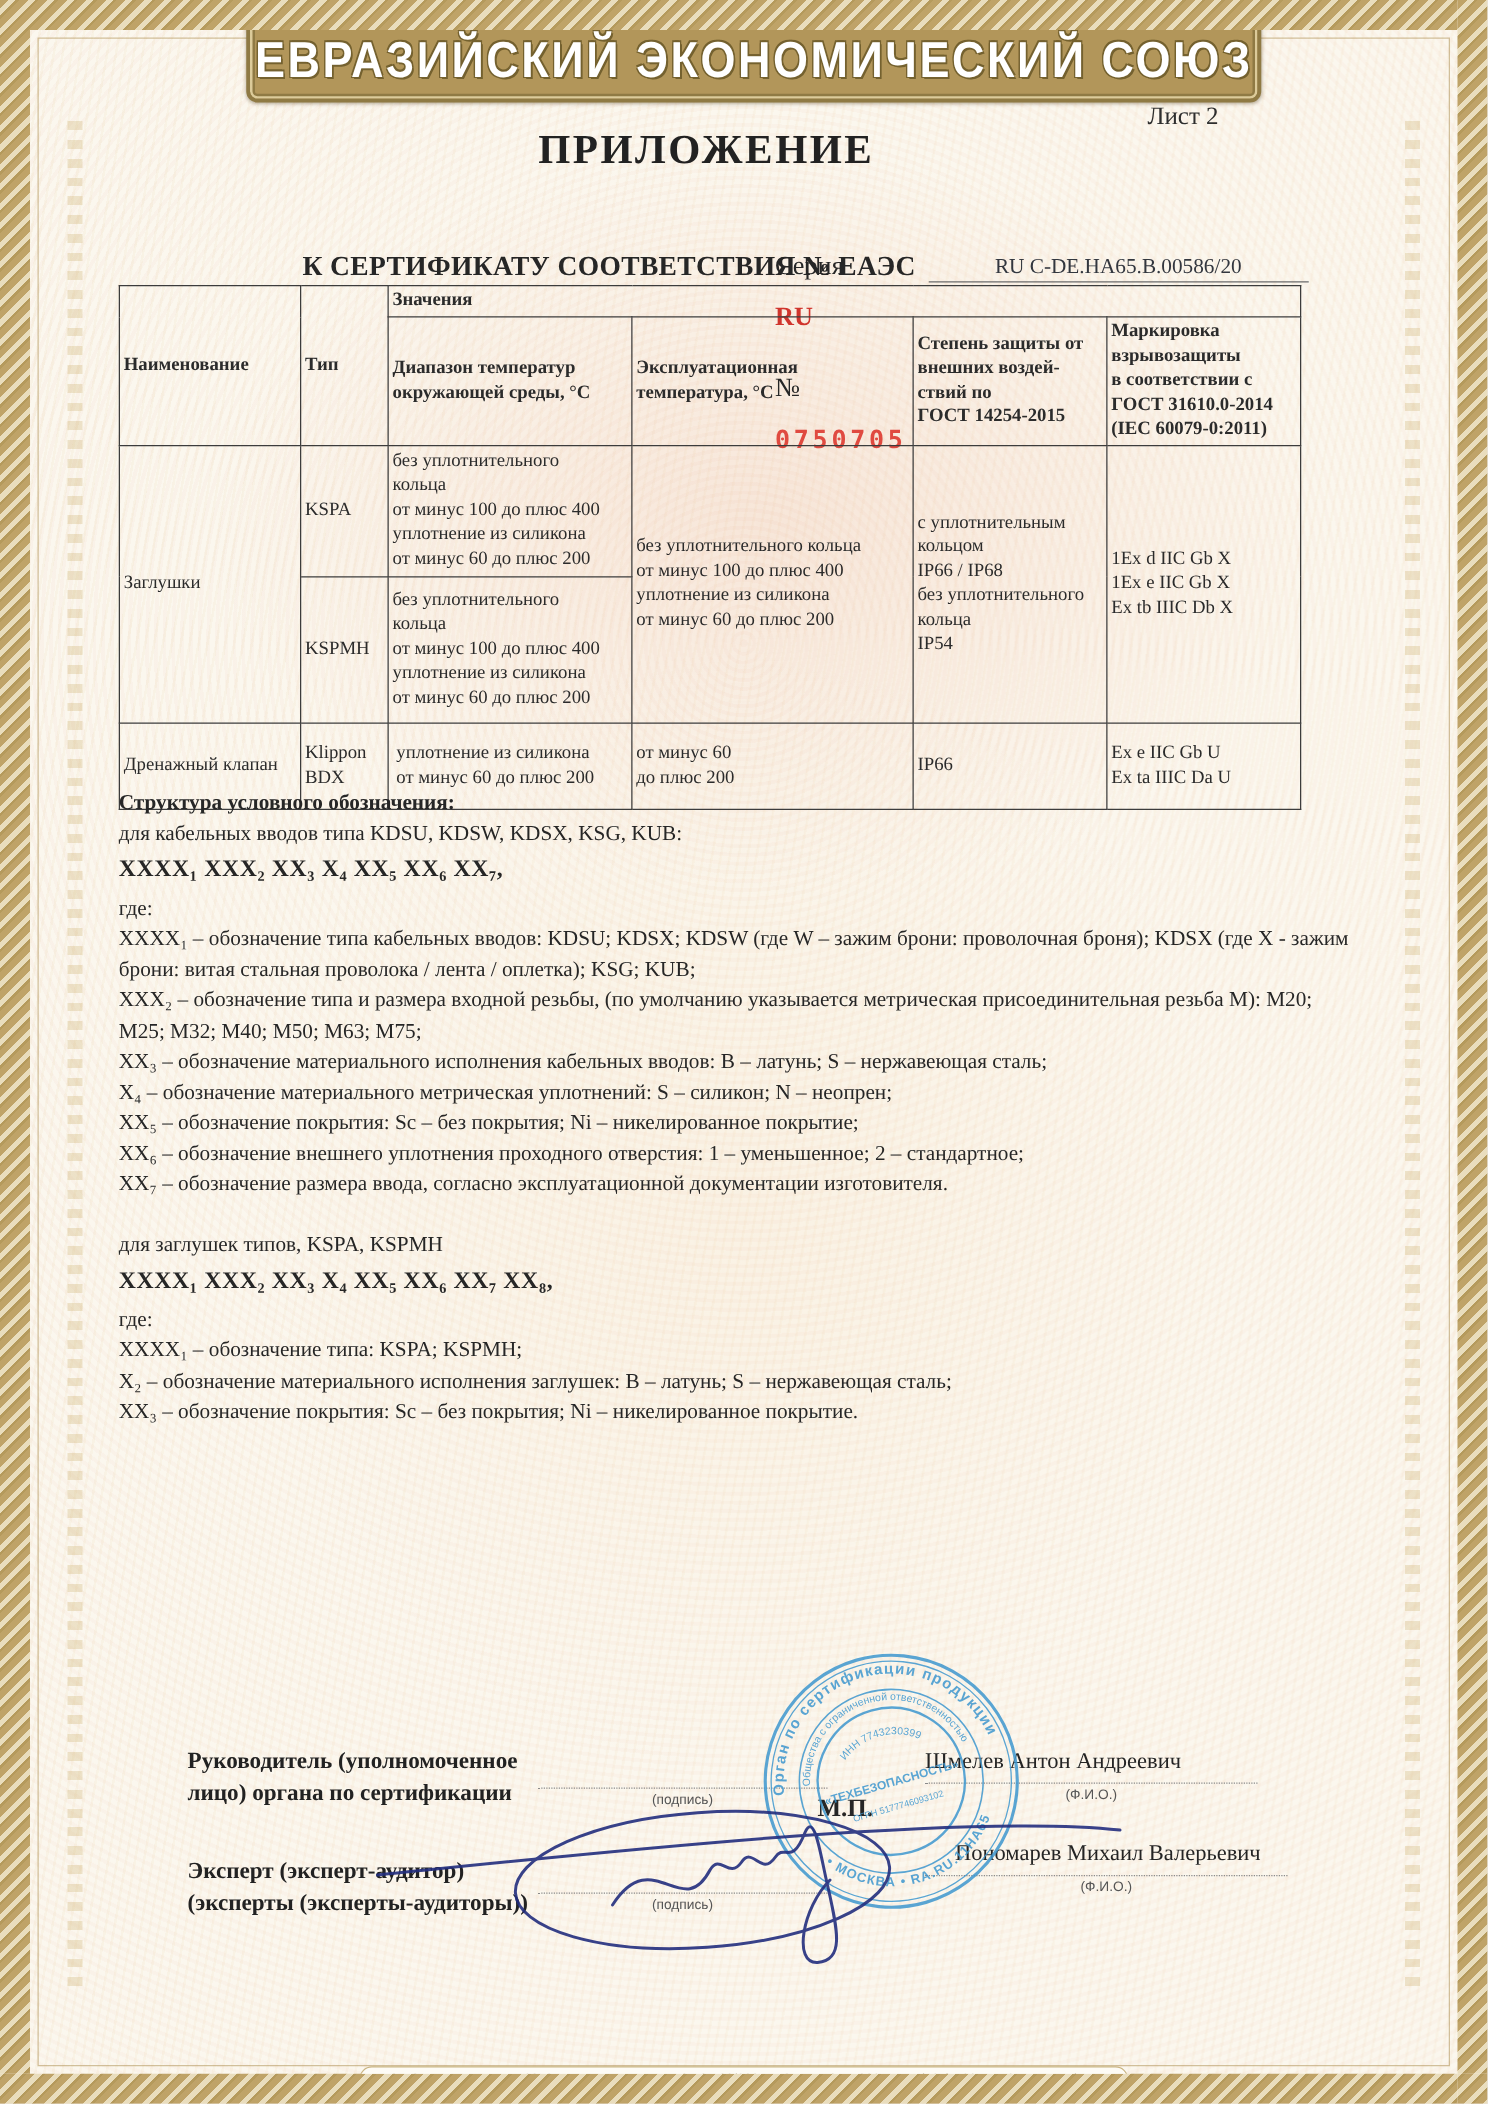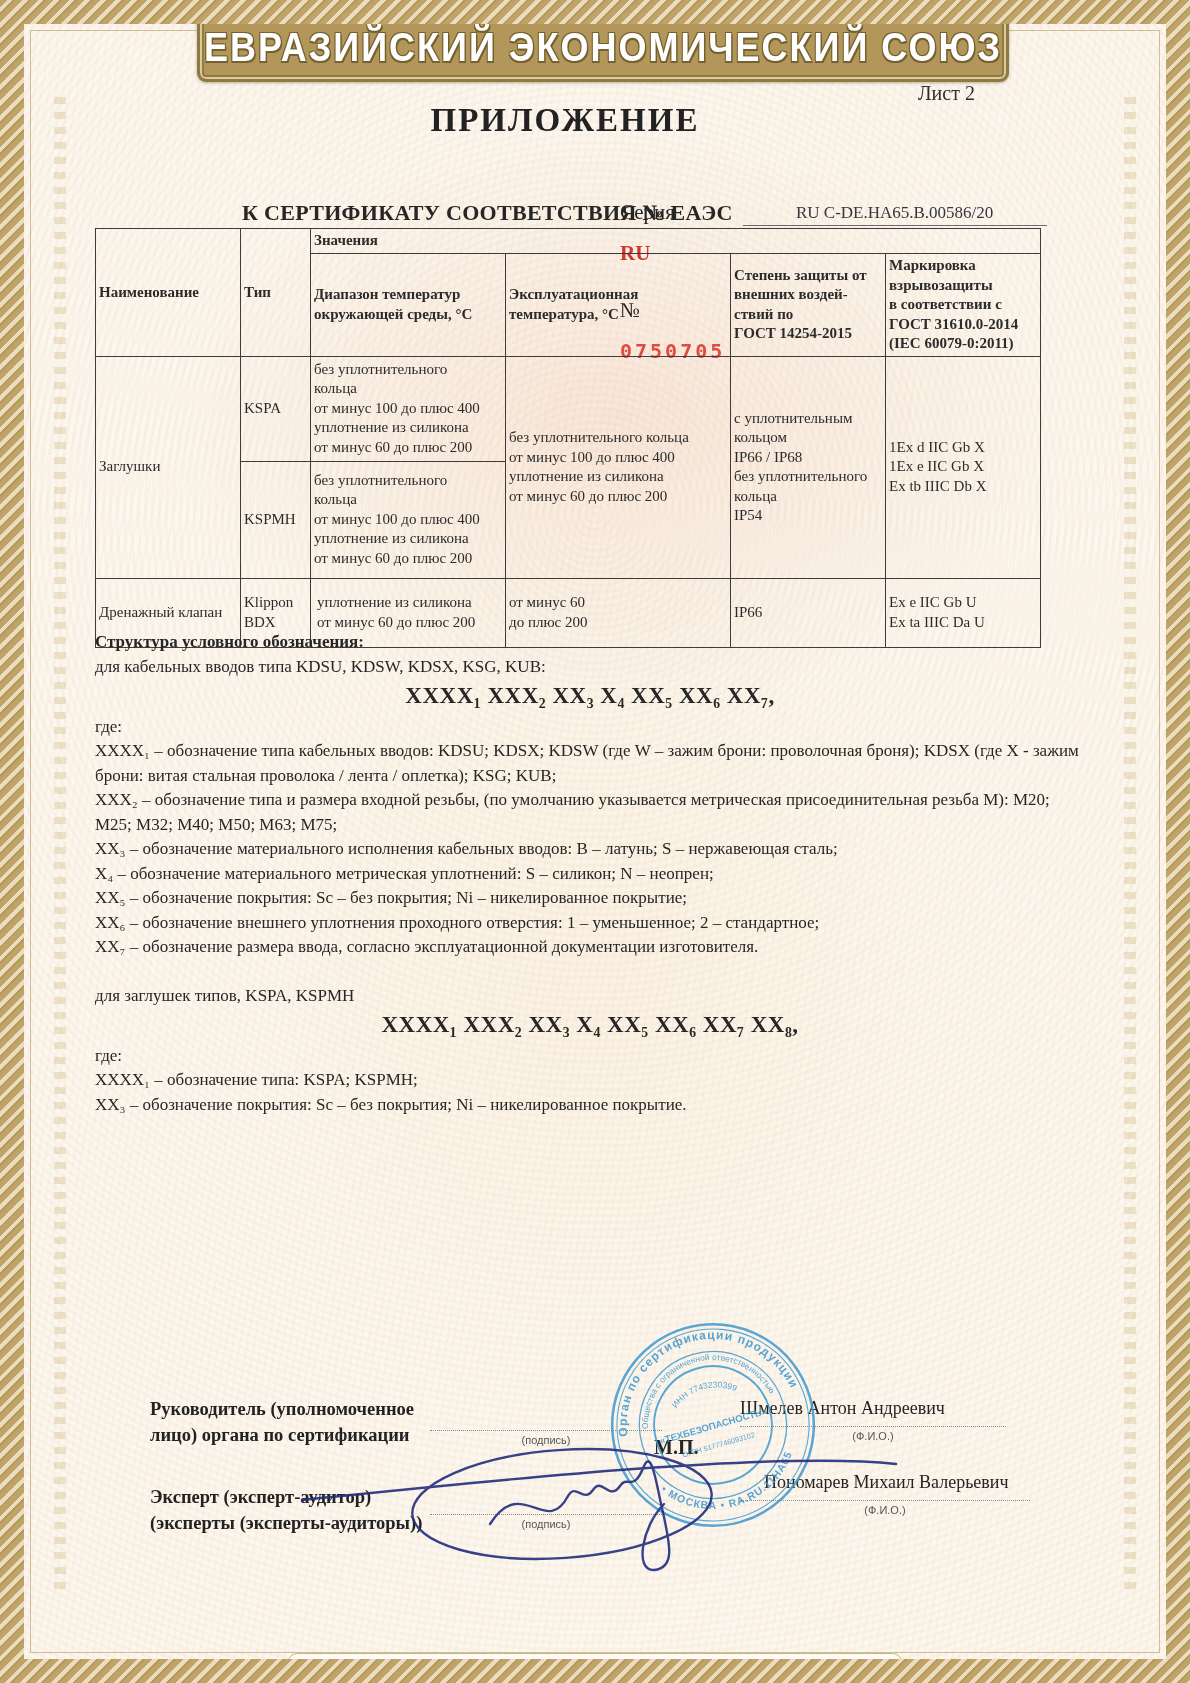--- a/index.html
+++ b/index.html
@@ -54,21 +54,21 @@
   table.spec tr.h1 th{height:20px;font-size:15px;}
   table.spec tr.h2 th{height:94px;}
   table.spec tr.ra td{height:100px;}
   table.spec tr.rb td{height:112px;}
   table.spec tr.rc td{height:64px;}
 
   
   .structure{position:absolute;left:71px;top:606px;width:990px;font-size:17px;line-height:24.5px;}
   .structure p{margin:0;}
   .structure .b{font-weight:bold;}
-  .structure .formula{text-align:center;font-weight:bold;font-size:23px;margin:5px 0 6px 0;letter-spacing:.5px;}
+  .structure .formula{font-weight:bold;font-size:19px;margin:5px 0 6px 0;letter-spacing:.5px;}
   .structure .sp{height:24px;}
 
   
   .sig{position:absolute;left:0;top:0;width:100%;height:100%;pointer-events:none;}
   .sig .label{position:absolute;font-weight:bold;font-size:18.5px;line-height:26px;color:#222;}
   .dotline{position:absolute;border-bottom:1.5px dotted #8a8a8a;}
   .caption{position:absolute;font-family:"Liberation Sans","DejaVu Sans",sans-serif;
     font-size:11px;color:#555;text-align:center;}
   .name{position:absolute;font-size:18px;color:#242424;white-space:nowrap;}
   .mp{position:absolute;left:630px;top:1412px;font-weight:bold;font-size:20px;}
@@ -194,20 +194,21 @@
     <p>XX₃ – обозначение материального исполнения кабельных вводов: B – латунь; S – нержавеющая сталь;</p>
     <p>X₄ – обозначение материального метрическая уплотнений: S – силикон; N – неопрен;</p>
     <p>XX₅ – обозначение покрытия: Sc – без покрытия; Ni – никелированное покрытие;</p>
     <p>XX₆ – обозначение внешнего уплотнения проходного отверстия: 1 – уменьшенное; 2 – стандартное;</p>
     <p>XX₇ – обозначение размера ввода, согласно эксплуатационной документации изготовителя.</p>
     <div class="sp"></div>
     <p>для заглушек типов, KSPA, KSPMH</p>
     <p class="formula">XXXX₁ XXX₂ XX₃ X₄ XX₅ XX₆ XX₇ XX₈,</p>
     <p>где:</p>
     <p>XXXX₁ – обозначение типа: KSPA; KSPMH;</p>
+    <p>X₂ – обозначение материального исполнения заглушек: B – латунь; S – нержавеющая сталь;</p>
     <p>XX₃ – обозначение покрытия: Sc – без покрытия; Ni – никелированное покрытие.</p>
   </div>
 
   <div class="sig">
     <div class="label pre" style="left:126px;top:1372px;">Руководитель (уполномоченное
 лицо) органа по сертификации</div>
     <div class="dotline" style="left:406px;top:1406px;width:232px;"></div>
     <div class="caption" style="left:406px;top:1410px;width:232px;">(подпись)</div>
 
     <div class="mp">М.П.</div>

